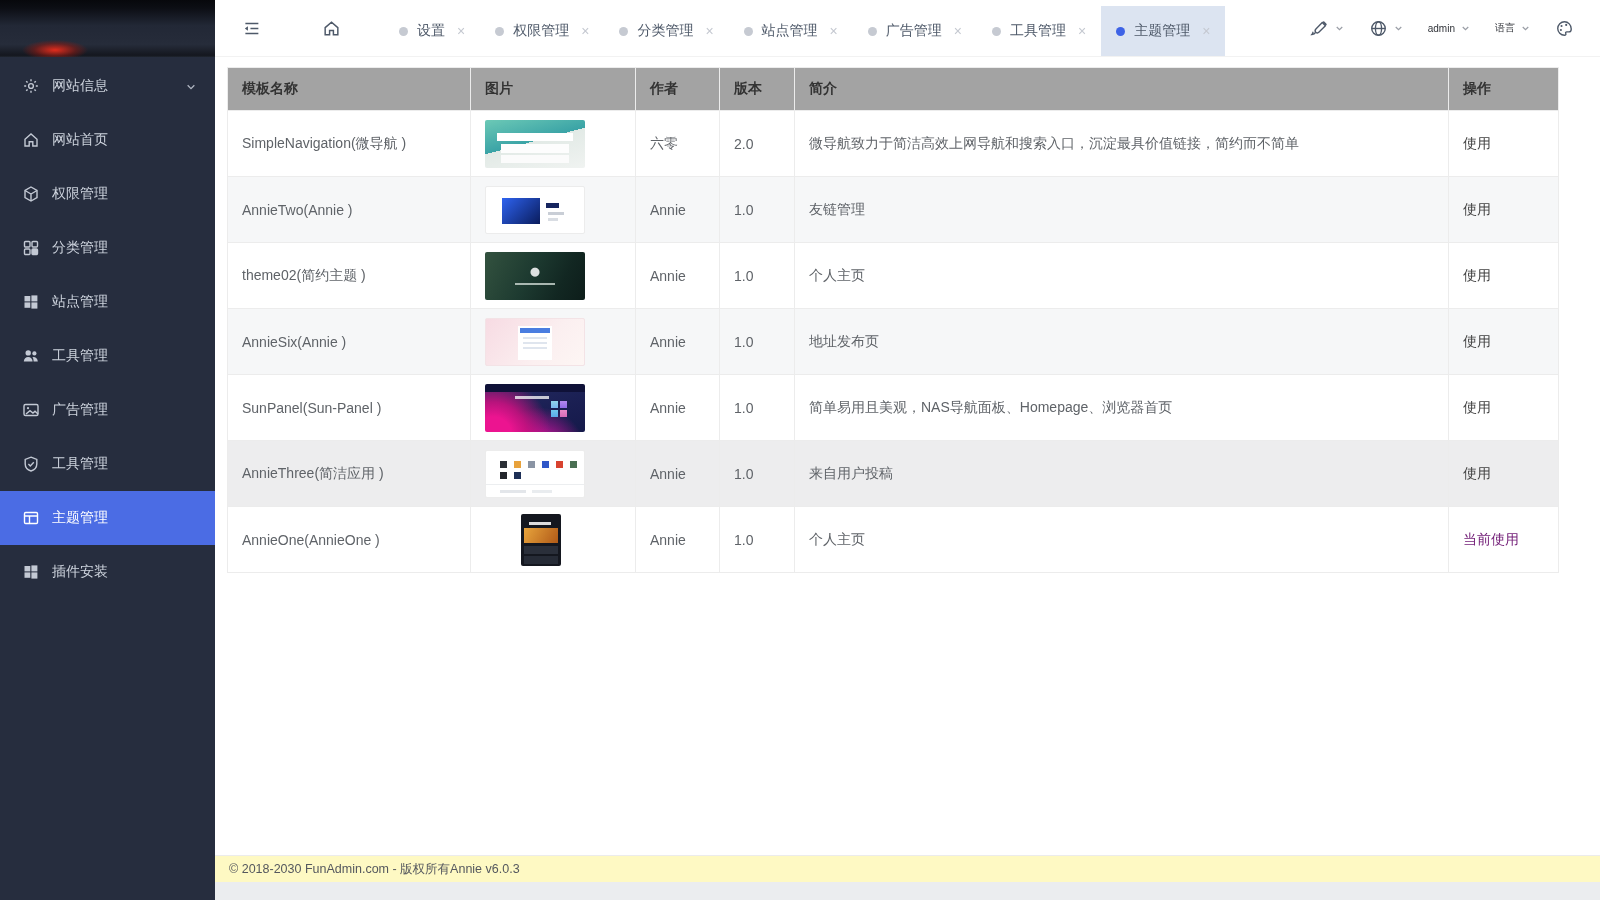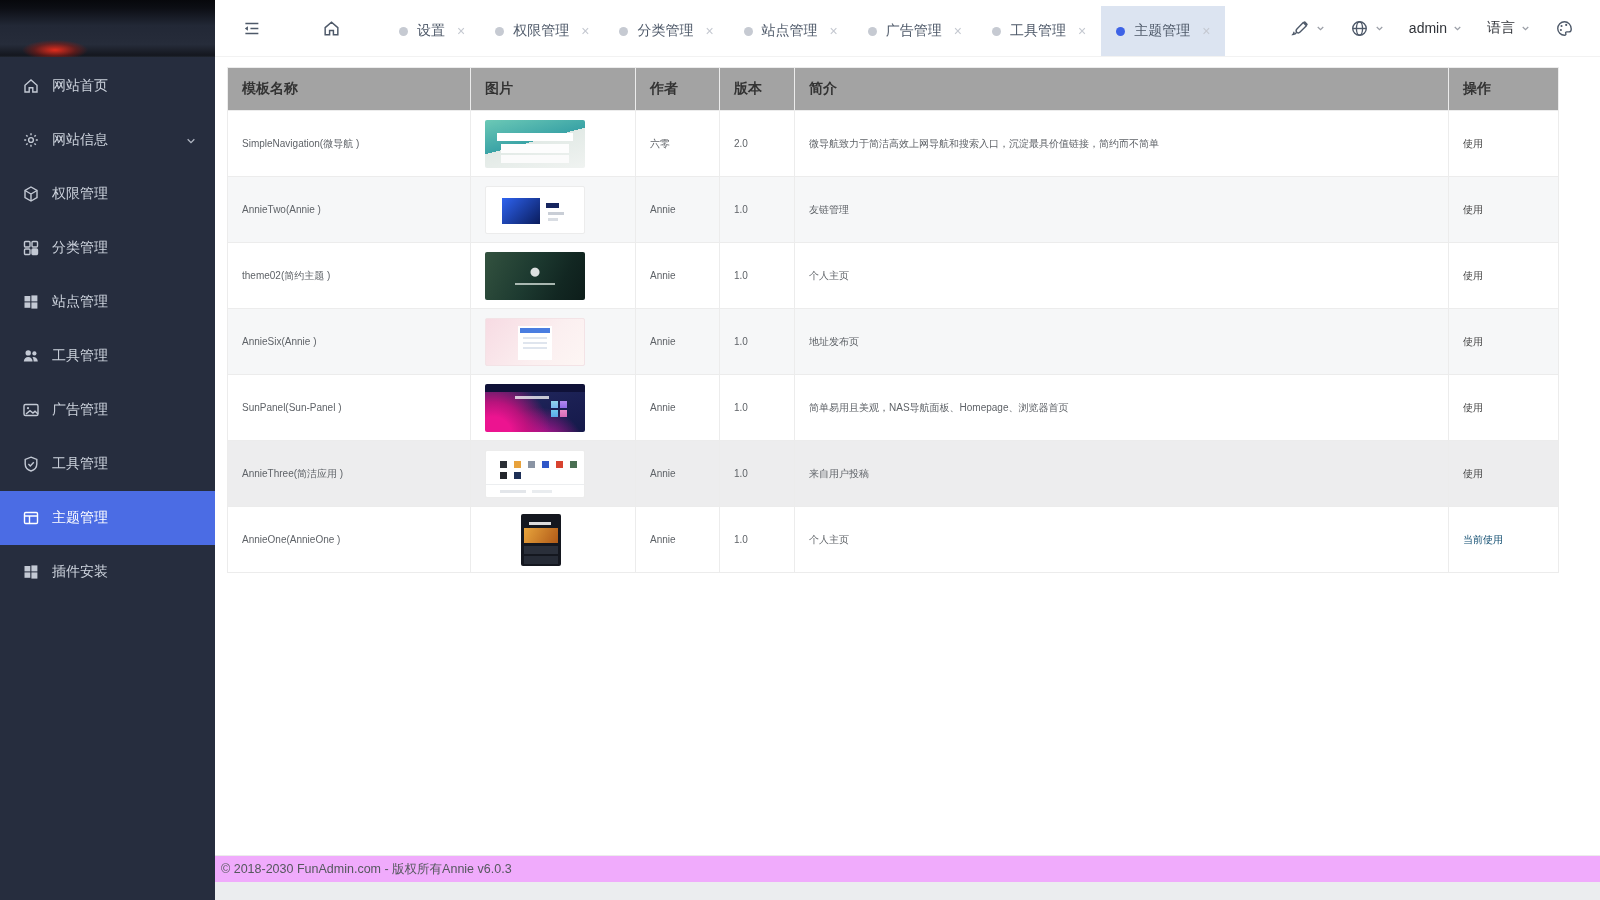--- a/index.html
+++ b/index.html
@@ -25,35 +25,35 @@
   .icon-btn{display:inline-flex;color:#4e5969;cursor:pointer;}
   .icon-btn svg{width:19px;height:19px;}
   .tb-collapse{margin-left:27px;}
   .tb-home{margin-left:34px;}
   .tabs{display:flex;height:50px;align-self:flex-end;margin-left:16px;}
   .tab{display:flex;align-items:center;padding:0 15px;gap:9px;font-size:14px;color:#4e5969;cursor:pointer;white-space:nowrap;}
   .tab .dot{width:9px;height:9px;border-radius:50%;background:#c6cad2;flex:none;}
   .tab .close{color:#c4c8d0;font-size:14px;line-height:1;margin-left:3px;}
   .tab.active{background:#dce4f1;}
   .tab.active .dot{background:#3e63e6;}
-  .topbar-right{margin-left:auto;display:flex;align-items:center;gap:24px;padding-right:26px;color:#303339;font-size:14px;}
+  .topbar-right{margin-left:auto;display:flex;align-items:center;gap:24px;padding-right:26px;color:#303339;font-size:10px;}
   .tb-item{display:flex;align-items:center;gap:5px;cursor:pointer;}
   .chev{display:inline-flex;color:#9a9ea6;}
   .chev svg{width:11px;height:11px;}
 
   
   .content{position:absolute;left:215px;top:57px;right:0;bottom:45px;background:#fff;overflow:hidden;}
   table{border-collapse:collapse;table-layout:fixed;margin:10px 42px 0 12px;width:1331px;}
   th,td{border:1px solid #ececec;padding:0 14px;text-align:left;vertical-align:middle;}
   th{height:43px;font-size:14px;color:#333;font-weight:700;background:#a3a3a3;}
-  td{height:66px;font-size:10px;color:#5f6368;}
+  td{height:66px;font-size:14px;color:#5f6368;}
   tbody tr:nth-child(even){background:#f6f7f8;}
   tbody tr.hovered{background:#ededee;}
   .action{cursor:pointer;color:#404040;}
-  .action.current{color:#0c4a6e;cursor:default;}
+  .action.current{color:#701a75;cursor:default;}
 
   
   .thumb{width:100px;height:48px;border-radius:2px;}
   .th-simplenav{background:
       linear-gradient(#ffffff,#ffffff) 12px 13px/76px 8px no-repeat,
       linear-gradient(#fdfdfd,#fdfdfd) 16px 24px/68px 9px no-repeat,
       linear-gradient(#fbfbfb,#fbfbfb) 16px 35px/68px 8px no-repeat,
       linear-gradient(165deg,#6cc9b6 0%,#3aa3a6 46%,#e2eae6 46%,#f0f3f1 100%);}
   .th-annietwo{border:1px solid #ececec;background:
       linear-gradient(135deg,#2e63f0,#0a1c5c) 16px 11px/38px 26px no-repeat,
@@ -103,52 +103,52 @@
       linear-gradient(rgba(220,225,220,.5),rgba(220,225,220,.5)) 30px 33px/42px 2px no-repeat,
       radial-gradient(circle at 38% 28%, rgba(150,170,150,.55), rgba(0,0,0,0) 46%),
       linear-gradient(115deg,#6a7a68 0%,#49584a 35%,#2a342c 70%,#161c18 100%);}
   .th-annieone{width:40px;height:52px;margin-left:36px;background:
       linear-gradient(rgba(255,255,255,.85),rgba(255,255,255,.85)) 8px 8px/22px 3px no-repeat,
       linear-gradient(120deg,#e8a43c,#b05a18) 3px 14px/34px 15px no-repeat,
       linear-gradient(#2a2f3a,#2a2f3a) 3px 32px/34px 8px no-repeat,
       linear-gradient(#262b36,#262b36) 3px 42px/34px 8px no-repeat,#14171f;}
 
   
-  .footer{position:absolute;left:215px;right:0;bottom:18px;height:27px;background:#f0abfc;border-top:1px solid #ececec;display:flex;align-items:center;padding-left:6px;font-size:12.5px;color:#55585e;z-index:3;}
+  .footer{position:absolute;left:215px;right:0;bottom:18px;height:27px;background:#fef9c3;border-top:1px solid #ececec;display:flex;align-items:center;padding-left:14px;font-size:12.5px;color:#55585e;z-index:3;}
   .bottom-strip{position:absolute;left:215px;right:0;bottom:0;height:18px;background:#ebedef;}
 </style>
 </head>
 <body>
 
 <aside class="sidebar">
   <div class="logo"></div>
   <nav class="menu">
 
     <div class="menu-item">
       <span class="mi-icon">
         <svg viewBox="0 0 18 18" fill="none" stroke="currentColor" stroke-width="1.4">
-            <path d="M3 8.2 L9 3 L15 8.2 V15 H10.8 V10.8 H7.2 V15 H3 Z"></path>
-          </svg>
-      </span>
-      <span>网站首页</span>
-    </div>
-
-    <div class="menu-item">
-      <span class="mi-icon">
-        <svg viewBox="0 0 18 18" fill="none" stroke="currentColor" stroke-width="1.4">
             <circle cx="9" cy="9" r="2.4"></circle>
             <path d="M9 2.2V4.2 M9 13.8V15.8 M2.2 9H4.2 M13.8 9H15.8 M4.2 4.2L5.6 5.6 M12.4 12.4L13.8 13.8 M13.8 4.2L12.4 5.6 M5.6 12.4L4.2 13.8"></path>
           </svg>
       </span>
       <span>网站信息</span>
       <span class="mi-caret">
         <svg viewBox="0 0 18 18" fill="none" stroke="currentColor" stroke-width="2">
             <path d="M4 6.5 L9 11.5 L14 6.5"></path>
           </svg>
       </span>
+    </div>
+
+    <div class="menu-item">
+      <span class="mi-icon">
+        <svg viewBox="0 0 18 18" fill="none" stroke="currentColor" stroke-width="1.4">
+            <path d="M3 8.2 L9 3 L15 8.2 V15 H10.8 V10.8 H7.2 V15 H3 Z"></path>
+          </svg>
+      </span>
+      <span>网站首页</span>
     </div>
 
     <div class="menu-item">
       <span class="mi-icon">
         <svg viewBox="0 0 18 18" fill="none" stroke="currentColor" stroke-width="1.4">
             <path d="M9 2 L15 5.5 V12.5 L9 16 L3 12.5 V5.5 Z"></path>
             <path d="M3 5.5 L9 9 L15 5.5 M9 9 V16"></path>
           </svg>
       </span>
       <span>权限管理</span>

